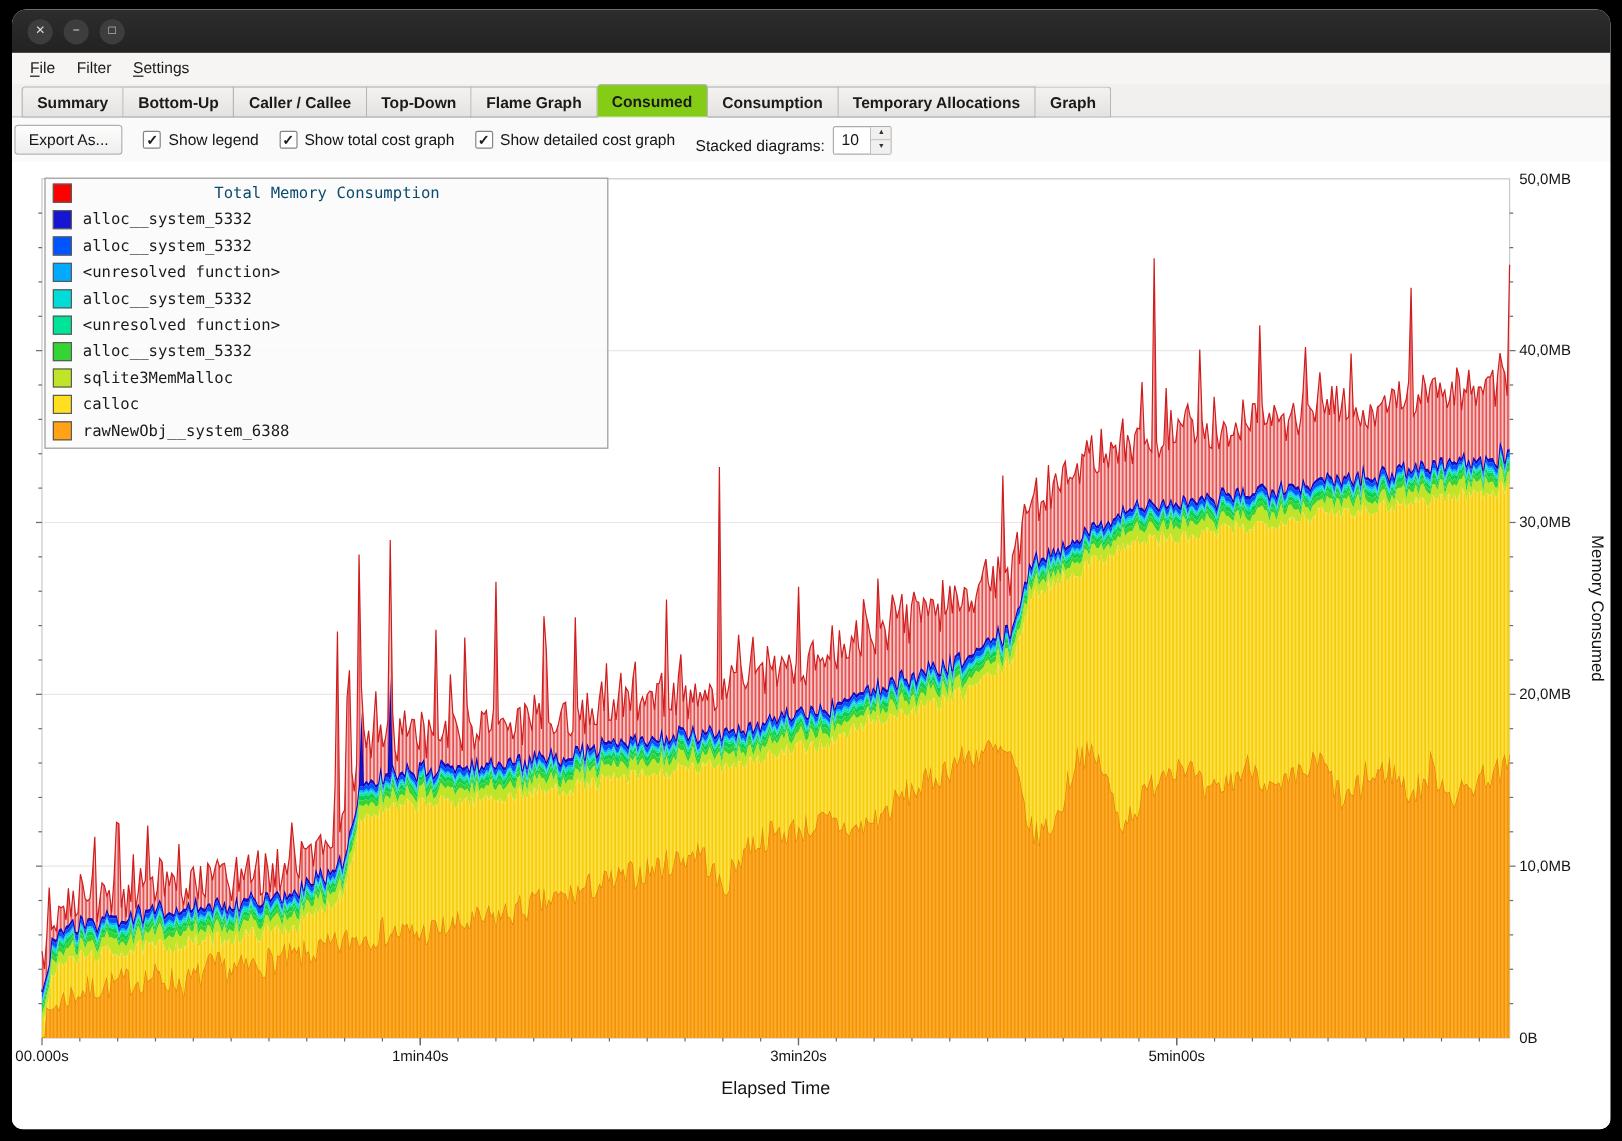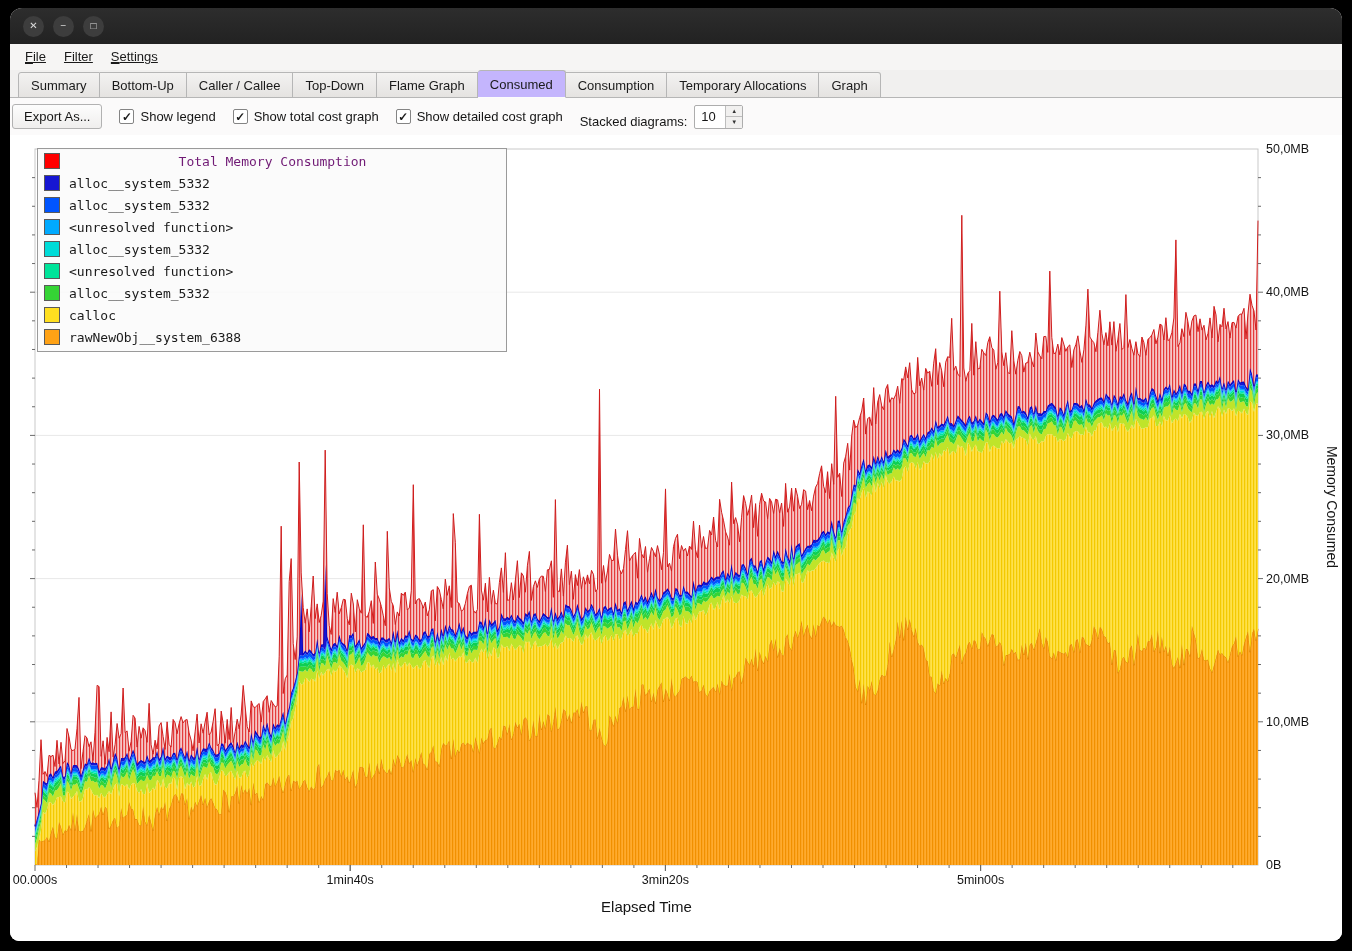--- a/index.html
+++ b/index.html
@@ -14,32 +14,32 @@
   .window-title { position:absolute; left:0; right:0; text-align:center; color:#f1f1f1;
                   font-size:13px; font-weight:bold; letter-spacing:.2px; }
   .winbtns { display:flex; gap:9px; margin-left:13px; z-index:2; }
   .winbtn { width:21px; height:21px; border-radius:50%; background:#3d3d3d; color:#dcdcdc;
             display:flex; align-items:center; justify-content:center; font-size:10px;
             line-height:1; cursor:default; }
 
   
   .menubar { height:26px; background:#f6f5f4; display:flex; align-items:stretch;
              padding-left:6px; font-size:13px; color:#1a1a1a; }
-  .menu-item { padding:5px 9px;text-decoration:underline; }
+  .menu-item { padding:5px 9px; }
   .menu-item u { text-underline-offset:2px; }
 
   
   .tabbar { height:28px; background:#f1f0ef; display:flex; align-items:flex-end;
-            padding-left:8px; border-bottom:1px solid #b6b6b6; font-size:13px; }
+            padding-left:8px; border-bottom:1px solid #b6b6b6; font-size:13px;font-weight:bold; }
   .tab { padding:5px 12px 4px 12px; border:1px solid #b6b6b6; border-left:none;
          background:linear-gradient(#f3f2f1,#e5e3e1); color:#1a1a1a; white-space:nowrap;
          margin-bottom:-1px; height:26px; }
   .tab:first-child { border-left:1px solid #b6b6b6; border-top-left-radius:3px; }
   .tab:last-child { border-top-right-radius:3px; }
-  .tab.active { background:#c4b5fd; border-bottom:1px solid #fcfcfc; height:28px;
+  .tab.active { background:#84cc16; border-bottom:1px solid #fcfcfc; height:28px;
                 padding-top:6px; border-top-left-radius:3px; border-top-right-radius:3px; }
 
   
   .toolbar { height:37px; background:#fbfafa; display:flex; align-items:center;
              padding-left:2px; gap:17px; font-size:13px; color:#151515; }
   .btn { border:1px solid #b2b2b2; border-radius:3px; background:linear-gradient(#fdfdfd,#efeeed);
          padding:4px 11px; font-size:13px; color:#151515; }
   .checkbox { display:flex; align-items:center; gap:6px; }
   .cbbox { width:15px; height:15px; border:1px solid #848484; border-radius:2px; background:#fff;
            display:flex; align-items:center; justify-content:center; font-size:12px;
@@ -55,21 +55,21 @@
 
   
   .chart-area { position:relative; width:1332px; height:806px; background:#ffffff; }
   svg text { font-family:"Liberation Sans", sans-serif; fill:#141414; }
   .legend { position:absolute; left:27px; top:13px; width:470px;
             background:rgba(250,250,250,0.84); border:1px solid #9a9a9a;
             font-family:"DejaVu Sans Mono", monospace; font-size:13px; color:#1a1a1a;
             padding:1px 0 3px 0; }
   .legrow { display:flex; align-items:center; padding:2px 4px 2px 6px; height:22px; }
   .legswatch { width:16px; height:16px; border:1px solid #5a5a5a; margin-right:9px; flex:none; }
-  .legtitle { flex:1; text-align:center; margin-right:26px; color:#701a75; }
+  .legtitle { flex:1; text-align:center; margin-right:26px; color:#0c4a6e; }
 </style>
 </head>
 <body>
 
 <div class="window">
 
   <div class="titlebar">
     <div class="winbtns">
         <span class="winbtn">
           <span>✕</span>
@@ -295,20 +295,24 @@
           </div>
           <div class="legrow">
             <span class="legswatch" style="background: rgb(0, 228, 154);"></span>
             <span>&lt;unresolved function&gt;</span>
           </div>
           <div class="legrow">
             <span class="legswatch" style="background: rgb(53, 212, 53);"></span>
             <span>alloc__system_5332</span>
           </div>
           <div class="legrow">
+            <span class="legswatch" style="background: rgb(191, 228, 42);"></span>
+            <span>sqlite3MemMalloc</span>
+          </div>
+          <div class="legrow">
             <span class="legswatch" style="background: rgb(255, 223, 32);"></span>
             <span>calloc</span>
           </div>
           <div class="legrow">
             <span class="legswatch" style="background: rgb(255, 162, 21);"></span>
             <span>rawNewObj__system_6388</span>
           </div>
         </div>
     </div>
   </div>

